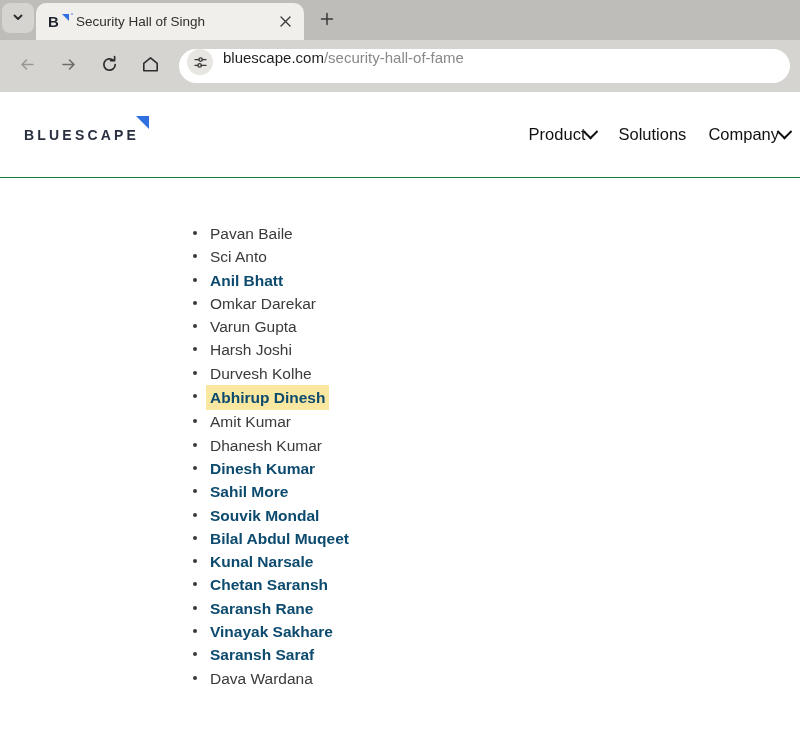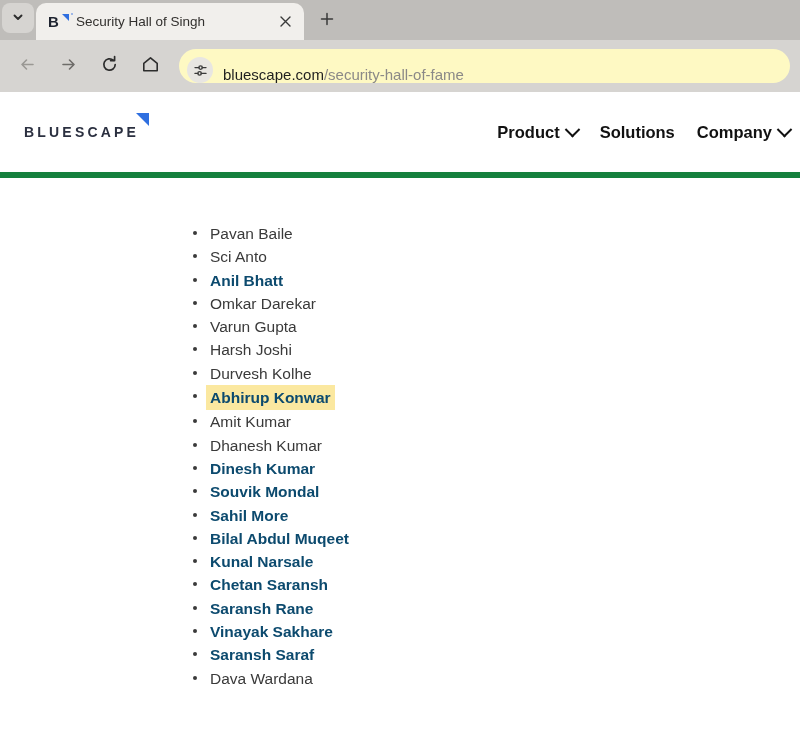--- a/index.html
+++ b/index.html
@@ -128,24 +128,24 @@
     display: flex;
     align-items: center;
     justify-content: center;
     border-radius: 50%;
     margin-right: 7px;
     flex: 0 0 auto;
   }
   .omnibox {
     flex: 1 1 auto;
     height: 34px;
-    background: #fef9c3;
+    background: #ffffff;
     border-radius: 17px;
     display: flex;
-    align-items: flex-end;
+    align-items: flex-start;
     padding: 0 14px 0 8px;
     margin-left: 5px;
     box-sizing: border-box;
   }
   .omni-icon {
     width: 26px;
     height: 26px;
     border-radius: 50%;
     background: #e8e6e2;
     display: flex;
@@ -167,21 +167,21 @@
   
   .page {
     width: 800px;
     height: 646px;
     background: #ffffff;
     position: relative;
     overflow: hidden;
   }
   .site-header {
     height: 86px;
-    border-bottom: 6px solid #15803d;
+    border-bottom: 1px solid #15803d;
     display: flex;
     align-items: center;
     box-sizing: border-box;
     padding: 0 8px 0 24px;
     background: #fff;
   }
   .logo {
     position: relative;
     display: inline-block;
     flex: 0 0 auto;
@@ -205,23 +205,23 @@
   .nav {
     margin-left: auto;
     display: flex;
     align-items: center;
     gap: 22px;
     padding-right: 2px;
   }
   .nav-item {
     display: flex;
     align-items: center;
-    gap: 7px;
+    gap: 0;
     font-size: 16.5px;
-    font-weight: bold;
+    font-weight: normal;
     color: #111111;
     white-space: nowrap;
   }
   .chev {
     display: inline-block;
     width: 9px;
     height: 9px;
     border-right: 2.2px solid #111;
     border-bottom: 2.2px solid #111;
     transform: rotate(45deg) translate(-2px, -2px);
@@ -380,26 +380,26 @@
 
   <div class="content">
     <ul class="names" id="names-list">
         <li class="plain"><span class="nm">Pavan Baile</span></li>
         <li class="plain"><span class="nm">Sci Anto</span></li>
         <li class="link"><span class="nm">Anil Bhatt</span></li>
         <li class="plain"><span class="nm">Omkar Darekar</span></li>
         <li class="plain"><span class="nm">Varun Gupta</span></li>
         <li class="plain"><span class="nm">Harsh Joshi</span></li>
         <li class="plain"><span class="nm">Durvesh Kolhe</span></li>
-        <li class="link"><span class="nm hl">Abhirup Konwar</span></li>
+        <li class="link"><span class="nm hl">Abhirup Dinesh</span></li>
         <li class="plain"><span class="nm">Amit Kumar</span></li>
         <li class="plain"><span class="nm">Dhanesh Kumar</span></li>
         <li class="link"><span class="nm">Dinesh Kumar</span></li>
+        <li class="link"><span class="nm">Sahil More</span></li>
         <li class="link"><span class="nm">Souvik Mondal</span></li>
-        <li class="link"><span class="nm">Sahil More</span></li>
         <li class="link"><span class="nm">Bilal Abdul Muqeet</span></li>
         <li class="link"><span class="nm">Kunal Narsale</span></li>
         <li class="link"><span class="nm">Chetan Saransh</span></li>
         <li class="link"><span class="nm">Saransh Rane</span></li>
         <li class="link"><span class="nm">Vinayak Sakhare</span></li>
         <li class="link"><span class="nm">Saransh Saraf</span></li>
         <li class="plain"><span class="nm">Dava Wardana</span></li>
       </ul>
   </div>
 </div>

